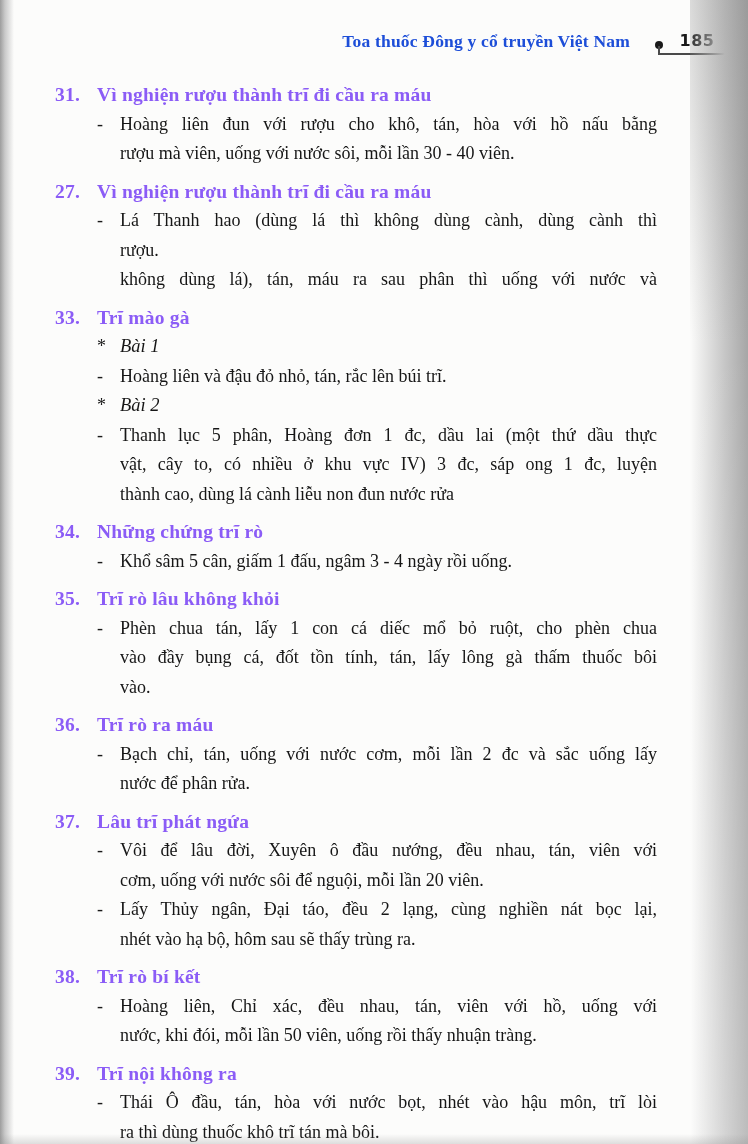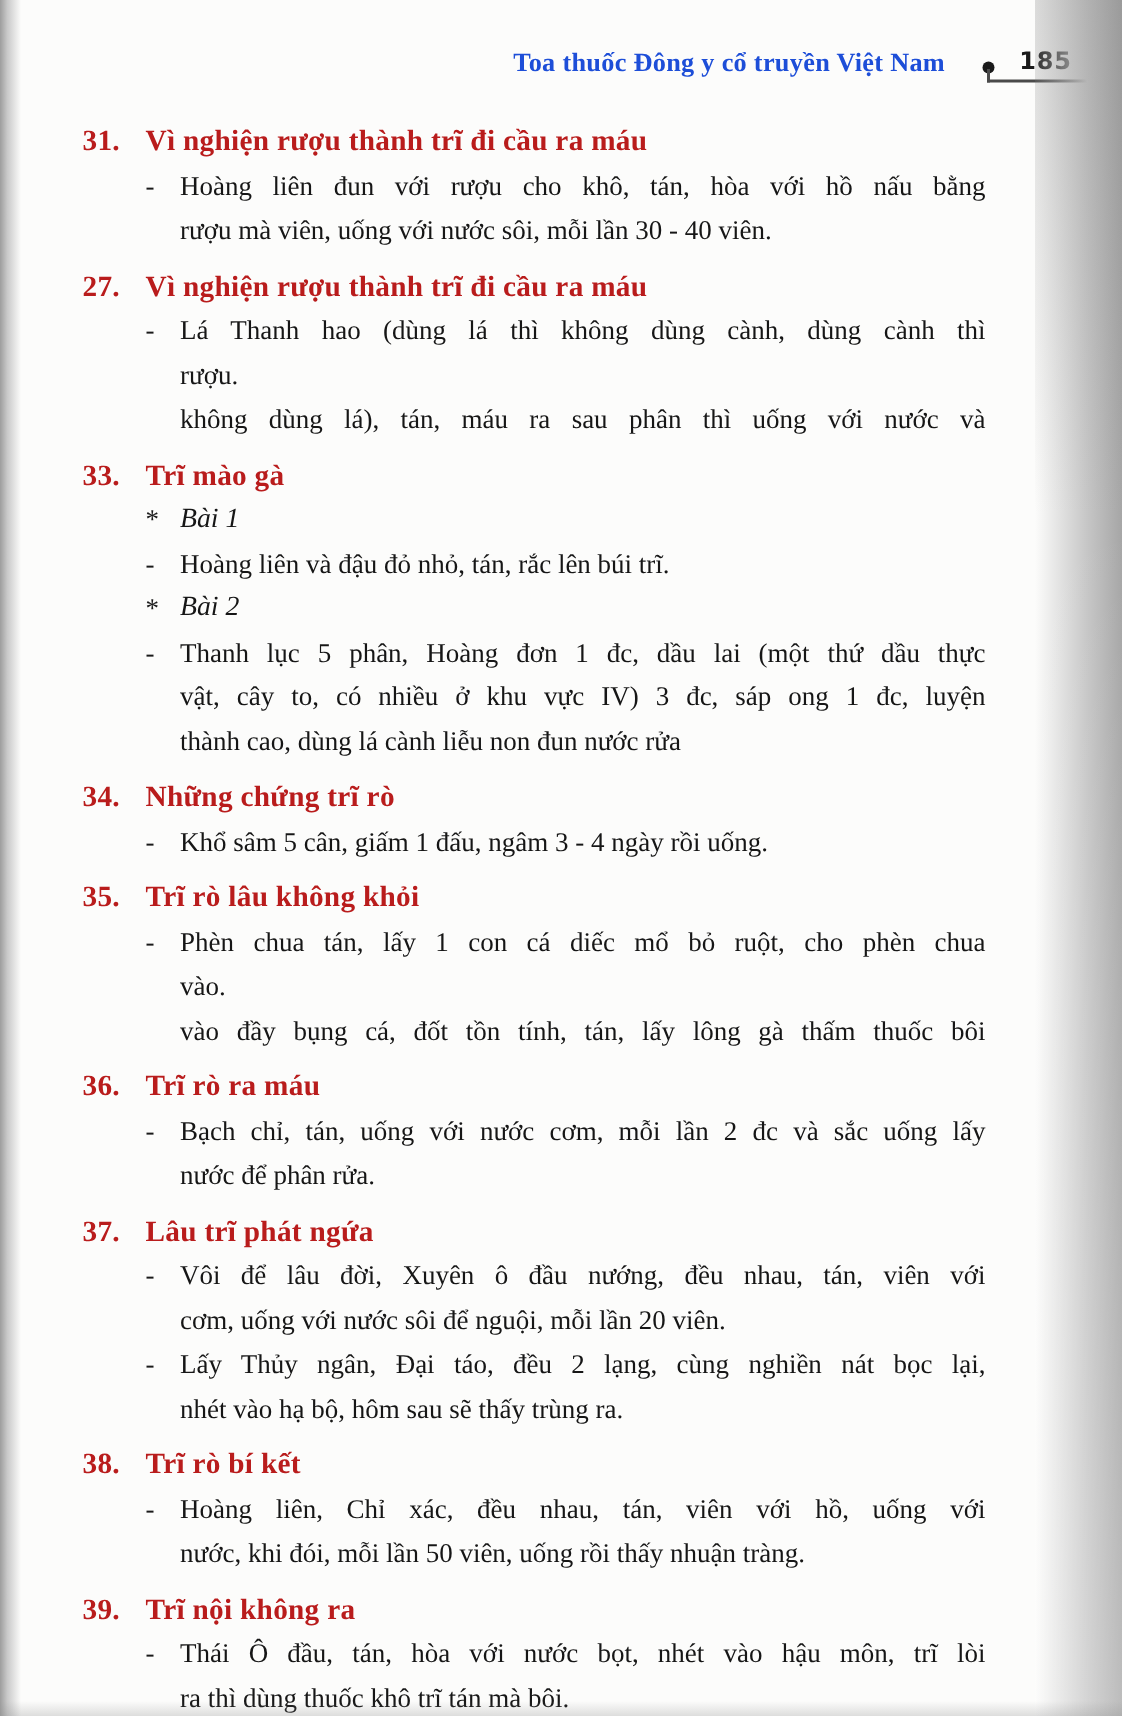--- a/index.html
+++ b/index.html
@@ -61,21 +61,21 @@
 
   
   .content {
     position: absolute; left: 55px; top: 80px; width: 602px;
     font-size: 18px; line-height: 29.5px;
   }
   .item { margin-top: 8px; }
   .item:first-child { margin-top: 0; }
   .item-head { display: grid; grid-template-columns: 42px 1fr; }
   .item-number, .item-title {
-    font-size: 19.5px; font-weight: 700; color: #b91c1c; line-height: 29.5px;
+    font-size: 19.5px; font-weight: 700; color: #8b5cf6; line-height: 29.5px;
     letter-spacing: 0.2px;
   }
   .block { display: grid; grid-template-columns: 23px 1fr; margin-left: 42px; }
   .marker { line-height: 29.5px; color: #1a1a1a; }
   .star-block .marker { font-style: normal; }
   .lines { min-width: 0; }
   .line { line-height: 29.5px; }
   .line.justified { text-align: justify; text-align-last: justify; }
   .line.last { text-align: left; }
   .star-block .line { font-style: italic; font-size: 18.5px; }
@@ -169,22 +169,22 @@
     </article>
     <article class="item">
       <div class="item-head">
         <span class="item-number">35.</span>
         <h2 class="item-title">Trĩ rò lâu không khỏi</h2>
       </div>
       <div class="block dash-block">
         <span class="marker">-</span>
         <div class="lines">
           <div class="line justified">Phèn chua tán, lấy 1 con cá diếc mổ bỏ ruột, cho phèn chua</div>
+          <div class="line justified">vào đầy bụng cá, đốt tồn tính, tán, lấy lông gà thấm thuốc bôi</div>
           <div class="line last">vào.</div>
-          <div class="line justified">vào đầy bụng cá, đốt tồn tính, tán, lấy lông gà thấm thuốc bôi</div>
         </div>
       </div>
     </article>
     <article class="item">
       <div class="item-head">
         <span class="item-number">36.</span>
         <h2 class="item-title">Trĩ rò ra máu</h2>
       </div>
       <div class="block dash-block">
         <span class="marker">-</span>

